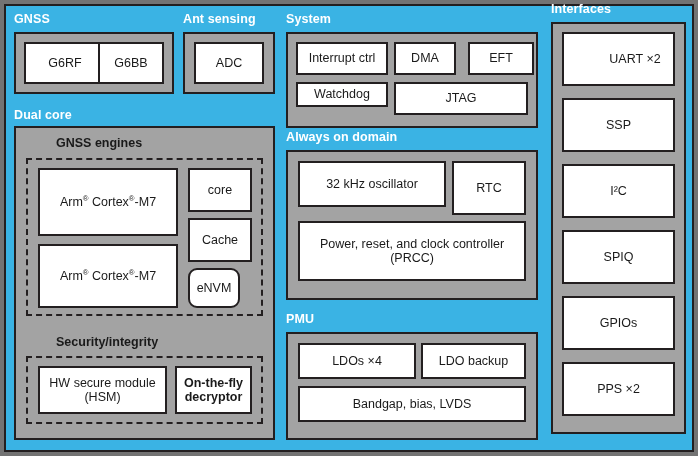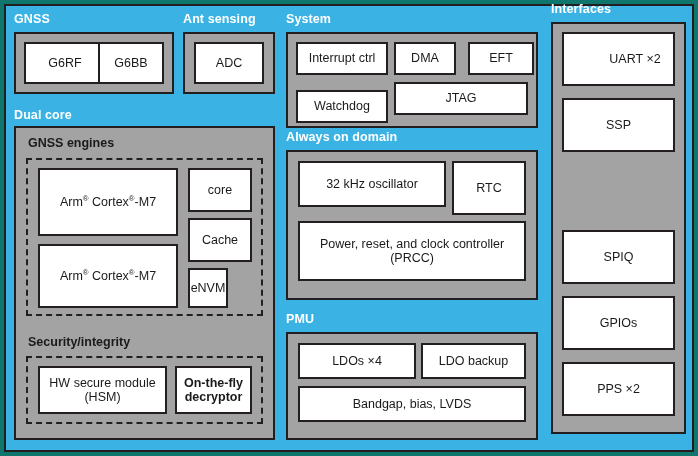--- a/index.html
+++ b/index.html
@@ -11,21 +11,21 @@
     font-family: "Liberation Sans", sans-serif;
   }
 
   
   #diagram {
     position: relative;
     width: 698px;
     height: 456px;
     box-sizing: border-box;
     overflow: hidden;
-    background: #0f766e;
+    background: #737373;
   }
 
   
   .blue-panel {
     position: absolute;
     left: 4px;
     top: 4px;
     width: 690px;
     height: 448px;
     box-sizing: border-box;
@@ -59,20 +59,21 @@
   }
 
   
   .sub-title {
     position: absolute;
     font-size: 12.5px;
     font-weight: bold;
     color: #1a1a1a;
     white-space: nowrap;
     line-height: 16px;
+    margin-left: 28px;
   }
   .dashed-area {
     position: absolute;
     box-sizing: border-box;
     border: 2px dashed #231f20;
   }
 
   
   .blk {
     position: absolute;
@@ -113,50 +114,51 @@
     <div class="group-body" style="top:22px; width:92px; height:62px;"></div>
     <div class="blk" style="left:11px; top:32px; width:70px; height:42px;">ADC</div>
   </div>
 
   <div class="group" style="left:286px; top:10px; width:252px; height:110px;">
     <div class="group-title">System</div>
     <div class="group-body" style="top:22px; width:252px; height:96px;"></div>
     <div class="blk" style="left:10px; top:32px; width:92px; height:33px;">Interrupt ctrl</div>
     <div class="blk" style="left:108px; top:32px; width:62px; height:33px;">DMA</div>
     <div class="blk" style="left:182px; top:32px; width:66px; height:33px;">EFT</div>
-    <div class="blk" style="left:10px; top:72px; width:92px; height:33px;margin-top:8px;">Watchdog</div>
+    <div class="blk" style="left:10px; top:72px; width:92px; height:25px;">Watchdog</div>
     <div class="blk" style="left:108px; top:72px; width:134px; height:33px;">JTAG</div>
   </div>
 
   <div class="group" style="left:551px; top:0; width:135px; height:430px;">
     <div class="group-title">Interfaces</div>
     <div class="group-body" style="top:22px; width:135px; height:412px;"></div>
     <div class="blk" style="left:11px; top:32px; width:113px; height:54px;padding-left:35px;">UART ×2</div>
     <div class="blk" style="left:11px; top:98px; width:113px; height:54px;">SSP</div>
+    <div class="blk" style="left:11px; top:164px; width:113px; height:54px;">I²C</div>
     <div class="blk" style="left:11px; top:230px; width:113px; height:54px;">SPIQ</div>
     <div class="blk" style="left:11px; top:296px; width:113px; height:54px;">GPIOs</div>
     <div class="blk" style="left:11px; top:362px; width:113px; height:54px;">PPS ×2</div>
   </div>
 
   <div class="group" style="left:14px; top:106px; width:261px; height:334px;">
     <div class="group-title">Dual core</div>
     <div class="group-body" style="top:20px; width:261px; height:314px;"></div>
 
     <div class="sub-title" style="left:14px; top:29px;">GNSS engines</div>
     <div class="dashed-area" style="left:12px; top:52px; width:237px; height:158px;"></div>
 
     <div class="blk" style="left:24px; top:62px; width:140px; height:68px;">
       <span>Arm<sup>®</sup> Cortex<sup>®</sup>-M7</span>
     </div>
     <div class="blk" style="left:24px; top:138px; width:140px; height:64px;">
       <span>Arm<sup>®</sup> Cortex<sup>®</sup>-M7</span>
     </div>
     <div class="blk" style="left:174px; top:62px; width:64px; height:44px;">core</div>
     <div class="blk" style="left:174px; top:112px; width:64px; height:44px;">Cache</div>
-    <div class="blk" style="left:174px; top:162px; width:40px; height:40px;">eNVM</div>
+    <div class="blk" style="left:174px; top:162px; width:52px; height:40px;border-radius:9px;">eNVM</div>
 
     <div class="sub-title" style="left:14px; top:228px;">Security/integrity</div>
     <div class="dashed-area" style="left:12px; top:250px; width:237px; height:68px;"></div>
     <div class="blk" style="left:24px; top:260px; width:129px; height:48px;">HW secure module (HSM)</div>
     <div class="blk" style="left:161px; top:260px; width:77px; height:48px;font-weight:bold;">On-the-fly decryptor</div>
   </div>
 
   <div class="group" style="left:286px; top:128px; width:252px; height:174px;">
     <div class="group-title">Always on domain</div>
     <div class="group-body" style="top:22px; width:252px; height:150px;"></div>

